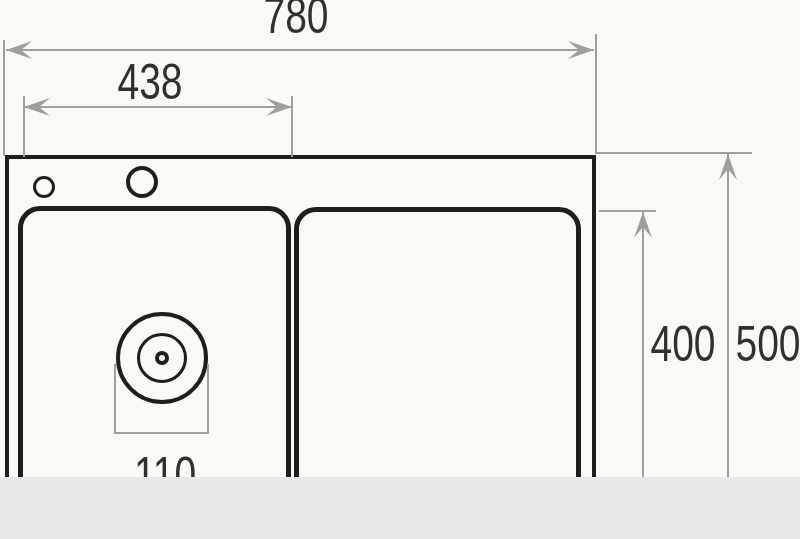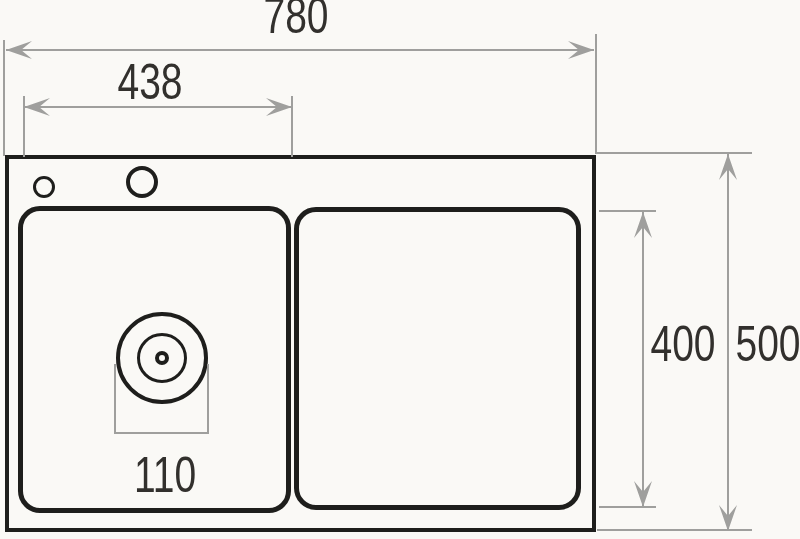--- a/index.html
+++ b/index.html
@@ -4,21 +4,21 @@
 <style>
   :root{
     --outline:#1e1e1c;
     --dimension:#9f9f9d;
     --text:#32302d;
     --background:#faf9f6;
   }
   html,body{margin:0;padding:0;}
   body{background:#e8e8e8;font-family:"Liberation Sans", sans-serif;}
   .canvas{
-    position:relative;width:800px;height:539px;overflow:hidden;
+    position:relative;width:800px;height:477px;overflow:hidden;
     background:var(--background);
   }
   .abs{position:absolute;box-sizing:border-box;}
   
   .sink-outer{left:5px;top:155px;width:591px;height:377px;border:4px solid var(--outline);}
   .bowl{border:5px solid var(--outline);border-radius:22px;}
   .bowl-left{left:18px;top:206px;width:273px;height:307px;}
   .bowl-right{left:294px;top:207px;width:287px;height:303px;}
   .circle{border-radius:50%;border:3px solid var(--outline);}
   .hole-small{left:33px;top:176px;width:22px;height:22px;border-width:3px;}

